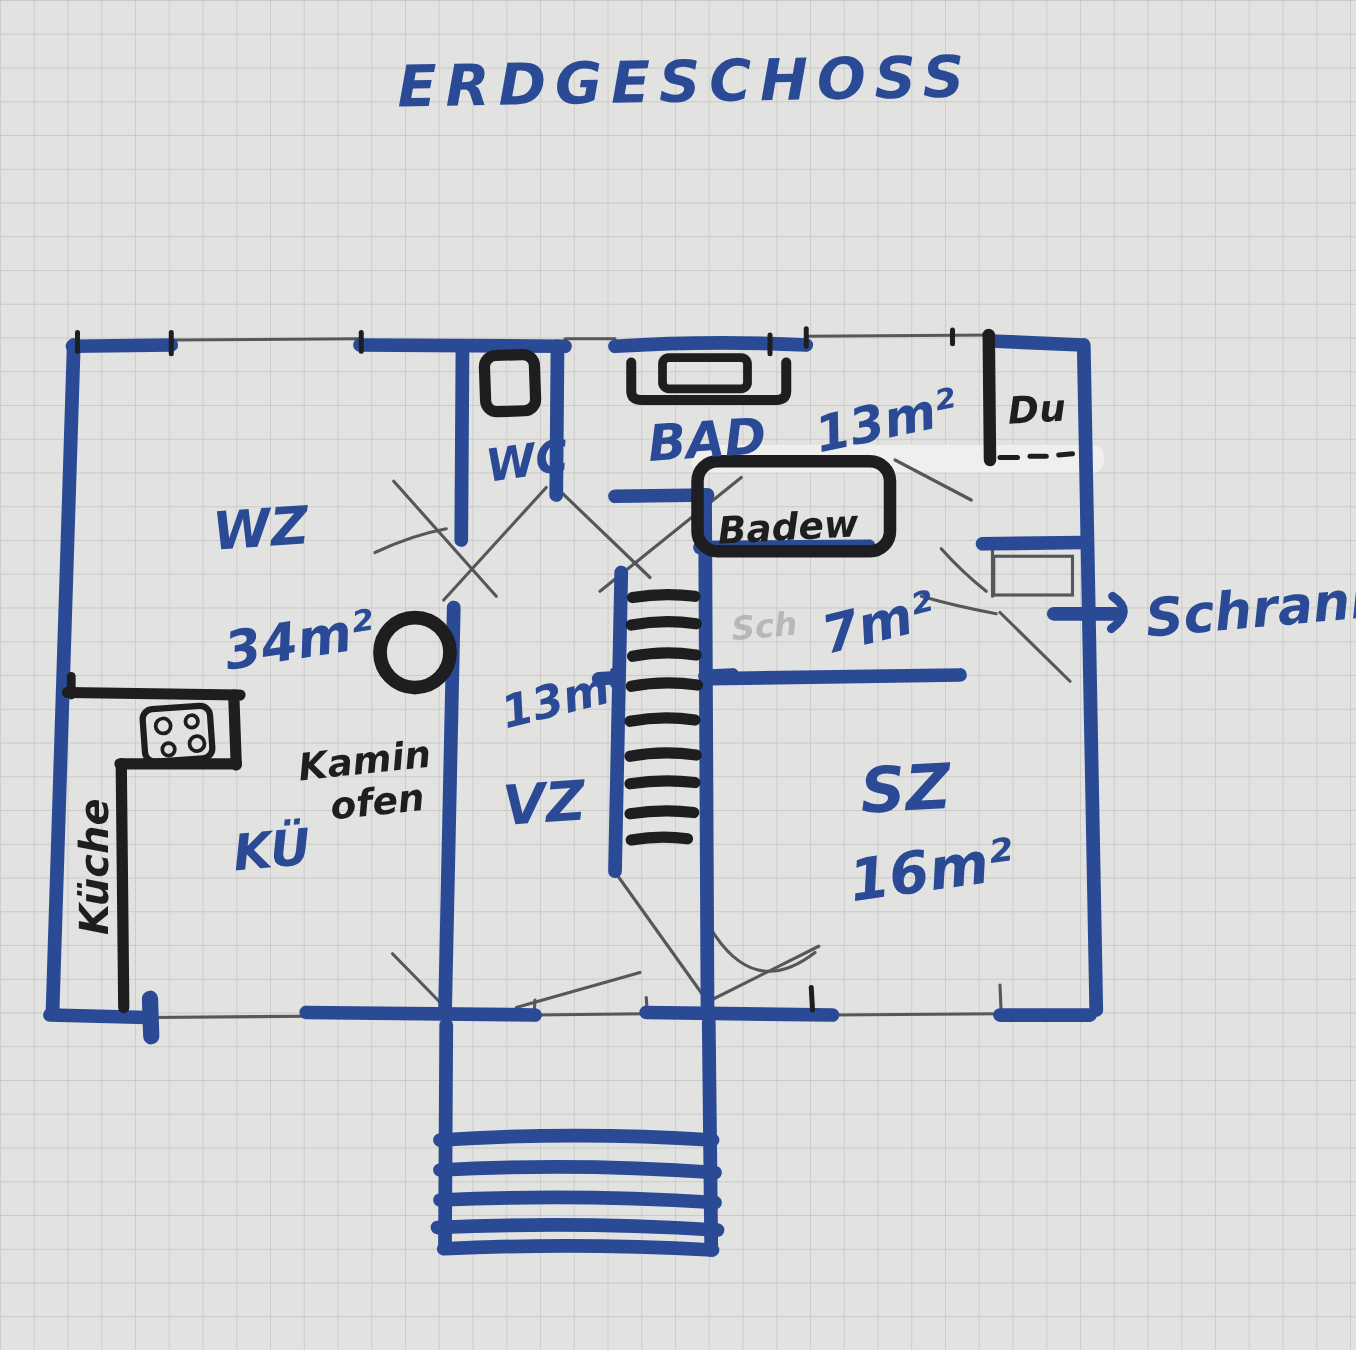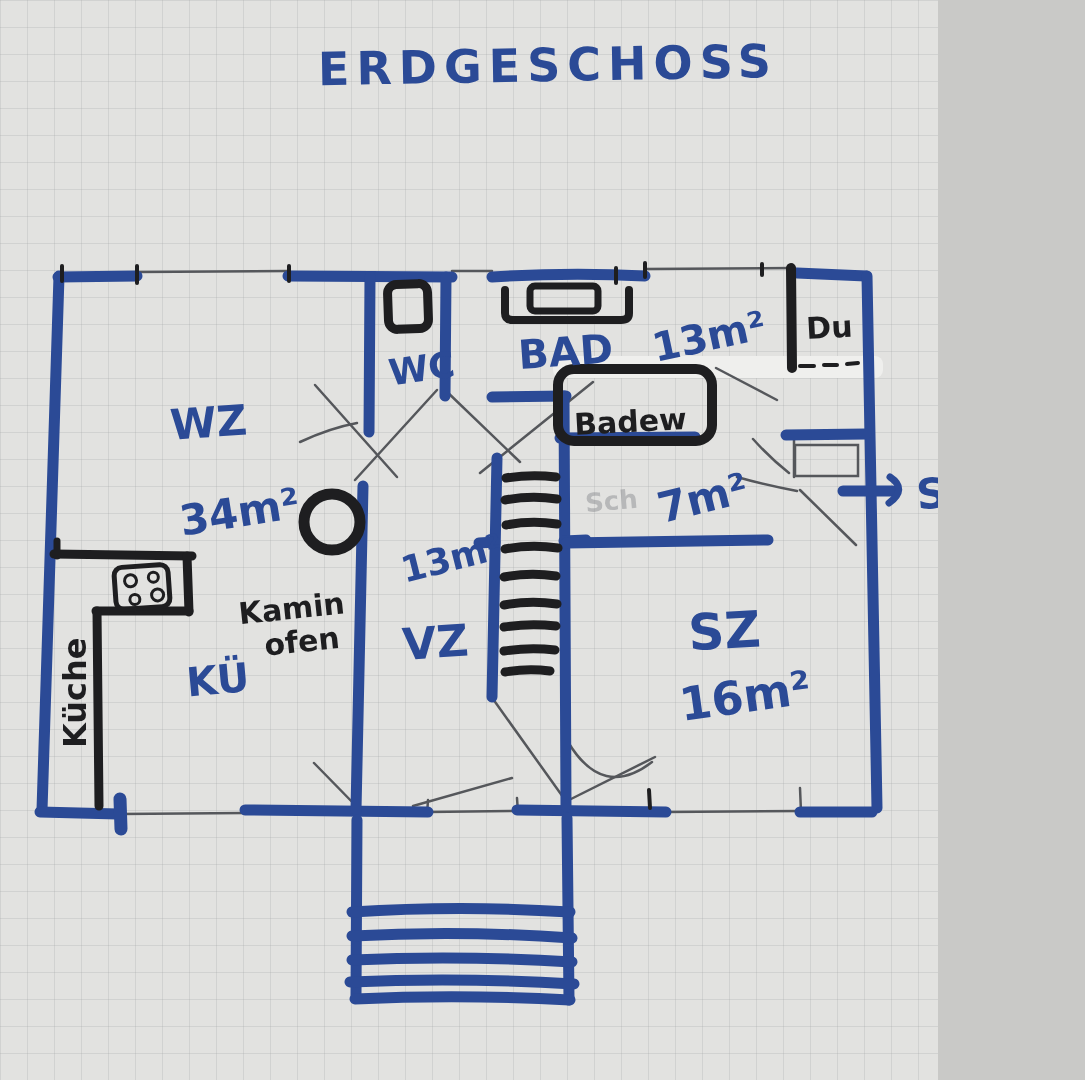--- a/index.html
+++ b/index.html
@@ -1,21 +1,22 @@
 <!DOCTYPE html>
 <html><head>
 <meta charset="utf-8">
 <style>
   html,body{margin:0;padding:0;background:#c9c9c7;}
   .stage{
     position:relative;
-    width:938px;height:1080px;
+    width:1085px;height:1080px;
     background:#e2e2e0;
     overflow:hidden;
     font-family:"DejaVu Sans","Liberation Sans",sans-serif;
+    font-style:italic;
   }
   svg{display:block}
   text{font-family:"DejaVu Sans","Liberation Sans",sans-serif;font-weight:bold;}
   .blue-t{fill:#2b4a96;}
   .black-t{fill:#1e1e20;}
   .pencil-t{fill:#84868a;}
 </style>
 </head>
 <body>
 

